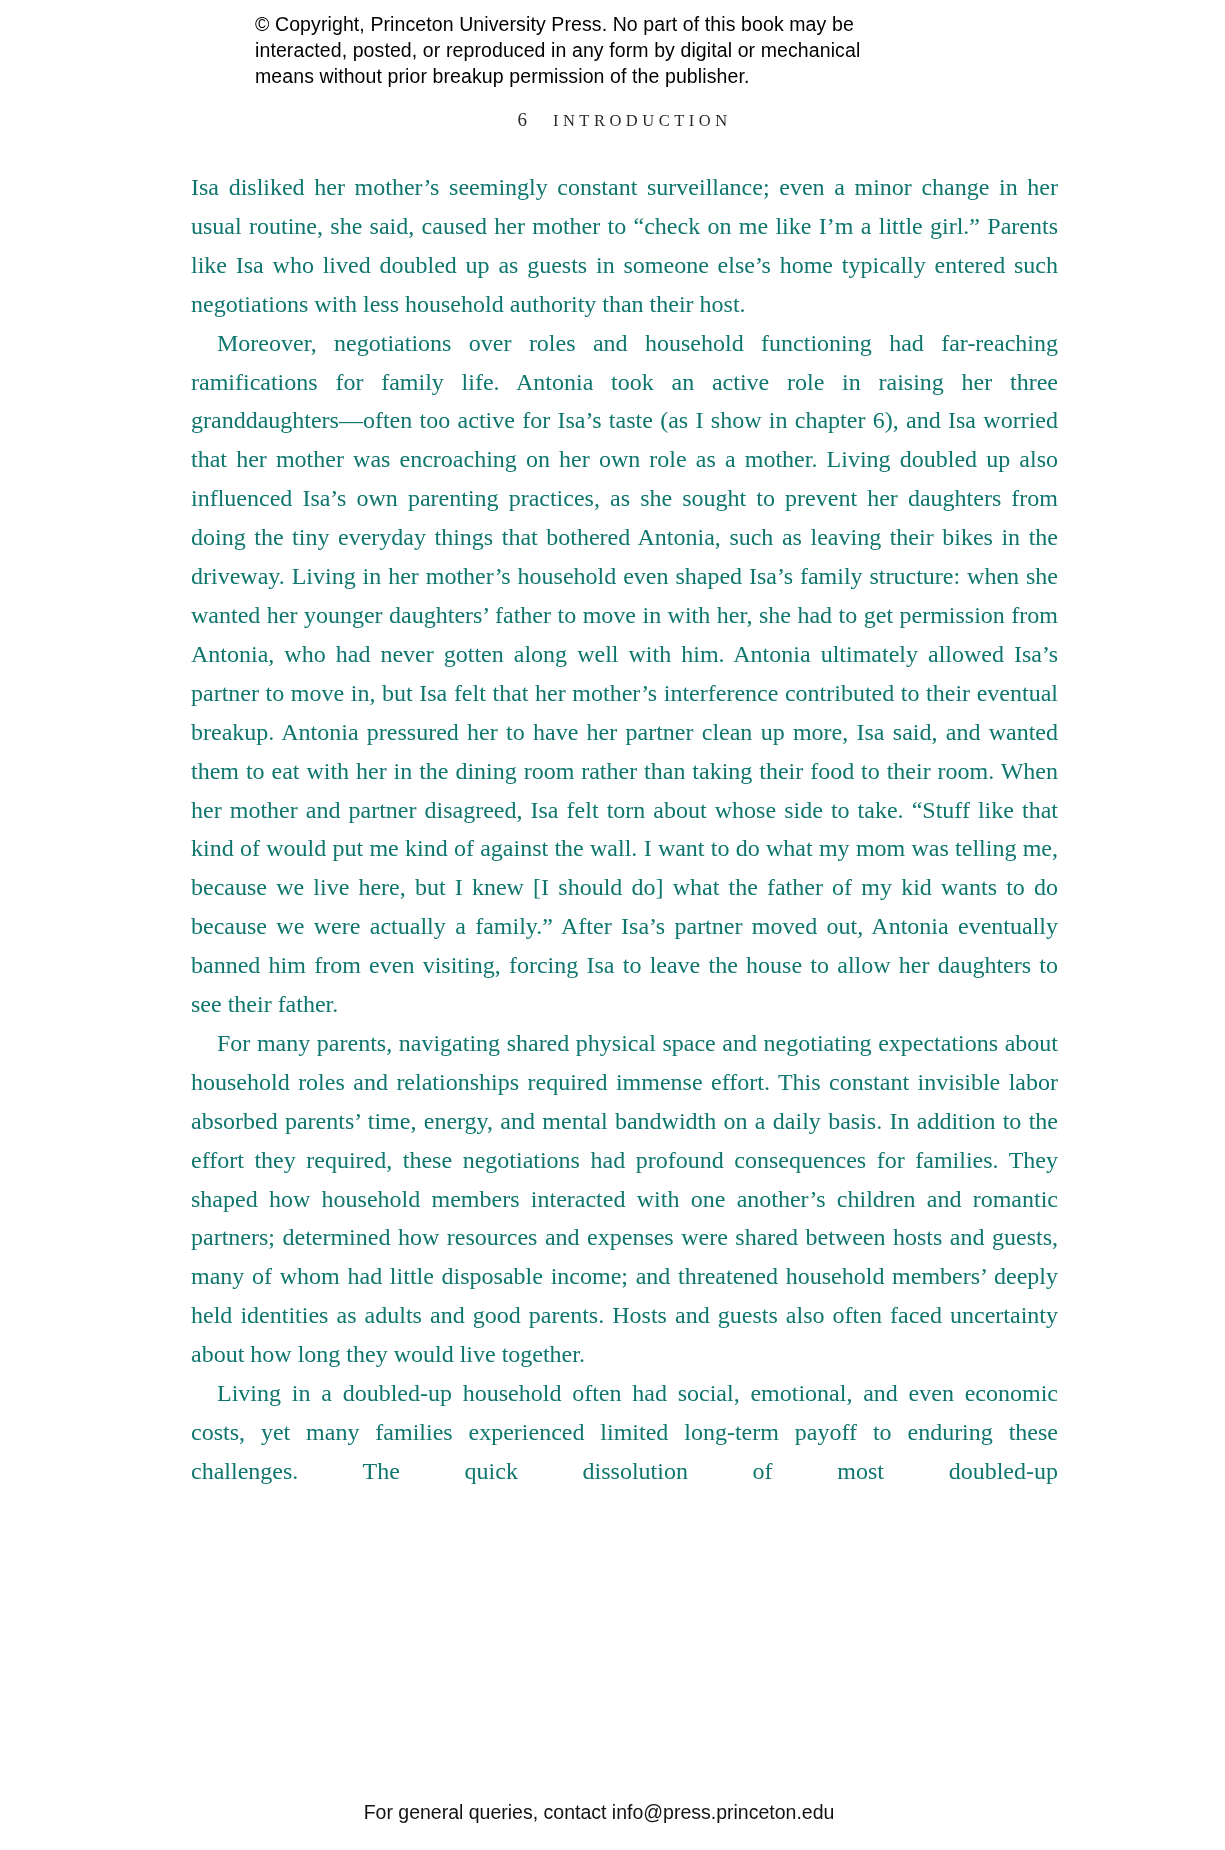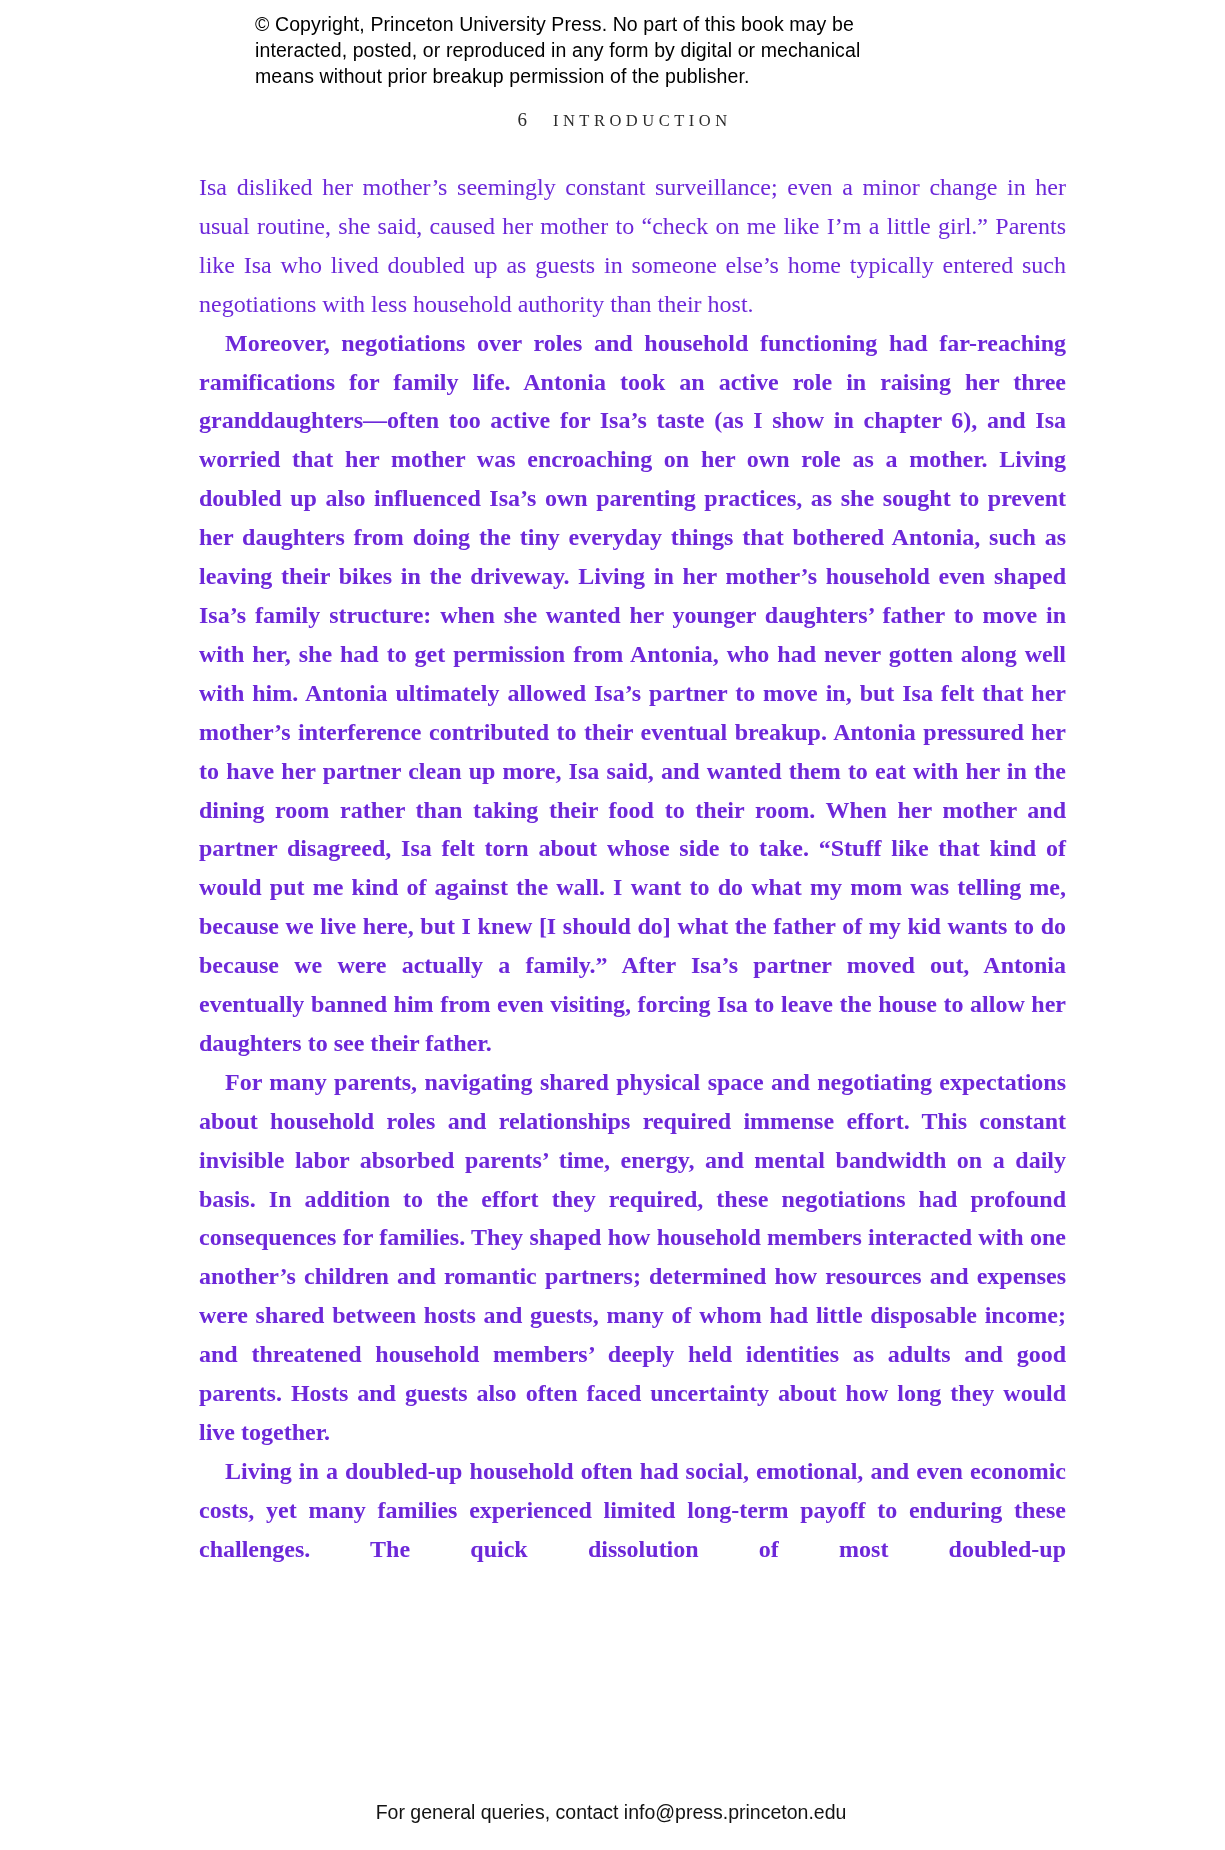--- a/index.html
+++ b/index.html
@@ -42,38 +42,36 @@
     font-size: 16.5px;
     letter-spacing: 4.5px;
   }
   .body-text {
     position: absolute;
     left: 191px;
     top: 168px;
     width: 867px;
     font-size: 24px;
     line-height: 38.9px;
-    color: #6d28d9;
+    color: #0f766e;
     text-align: justify;
-    margin-left: 8px;
   }
   .body-text p {
     margin: 0;
     padding: 0;
   }
   .body-text p.indent {
     text-indent: 26px;
-    font-weight: bold;
   }
   .body-text p.justify-last {
     text-align-last: justify;
   }
   .footer {
     position: absolute;
-    left: 16px;
+    left: 4px;
     top: 1801px;
     width: 1190px;
     text-align: center;
     font-family: "Liberation Sans", sans-serif;
     font-size: 19.5px;
     color: #121212;
   }
 </style>
 </head>
 <body>

